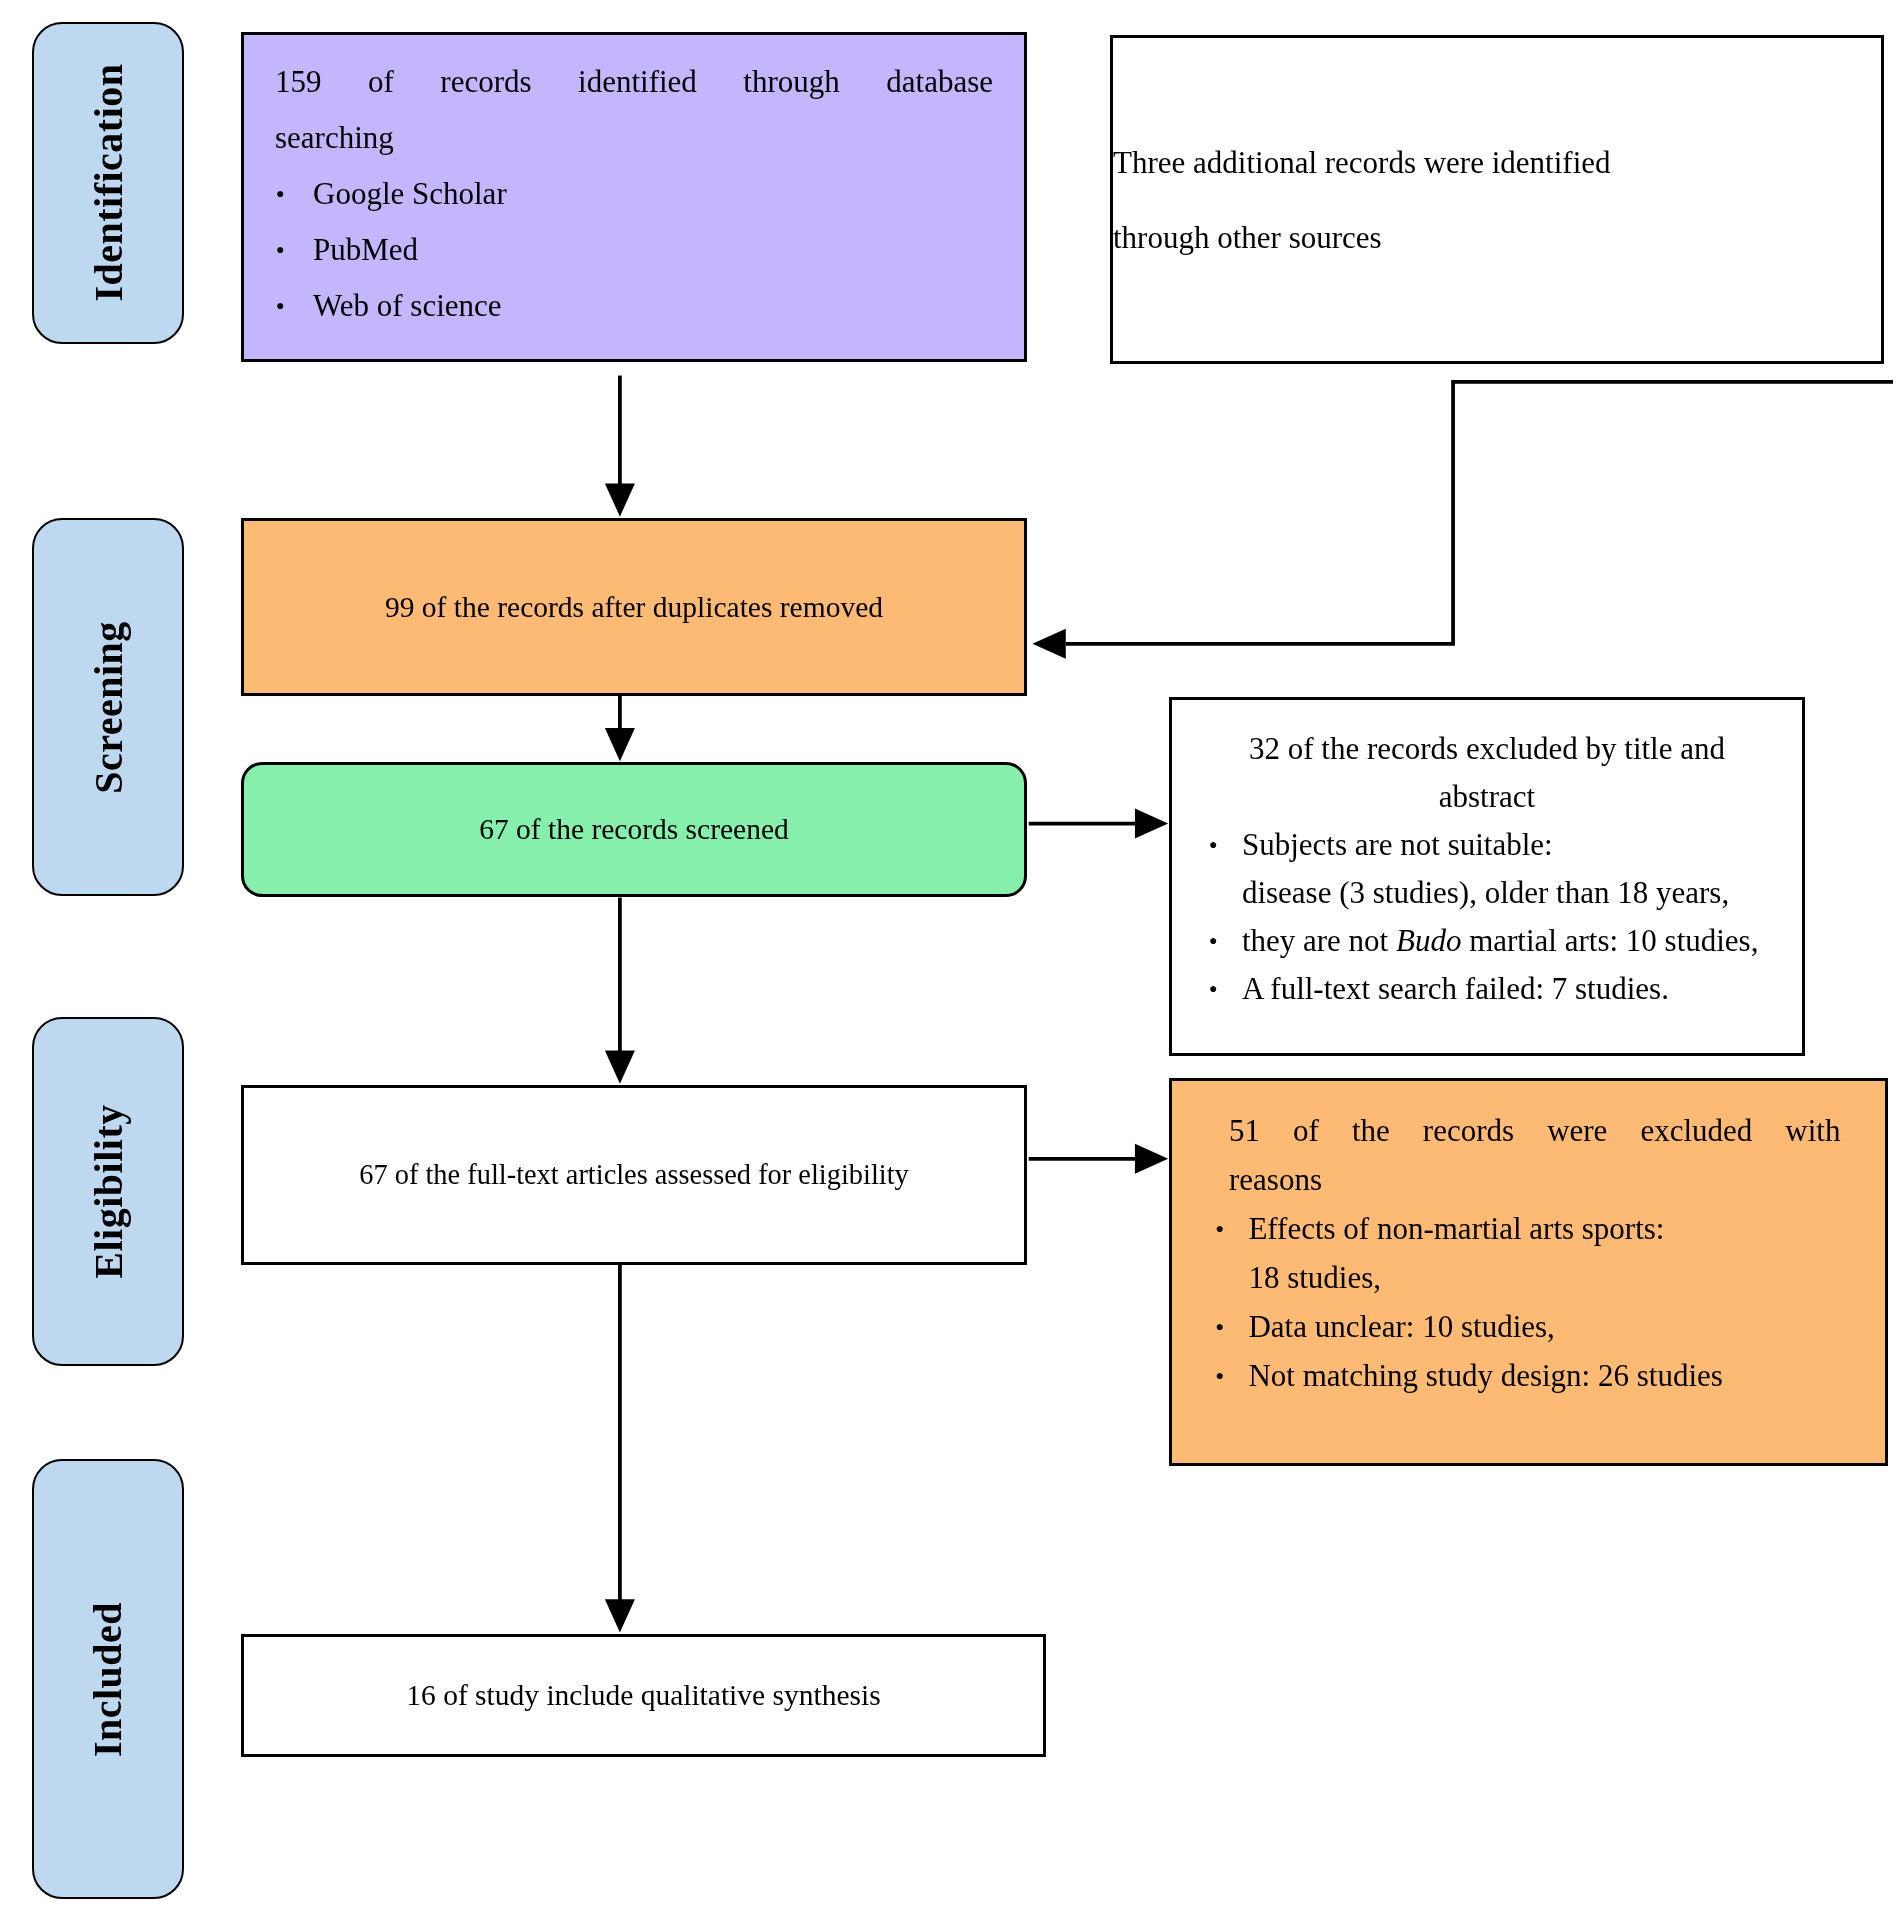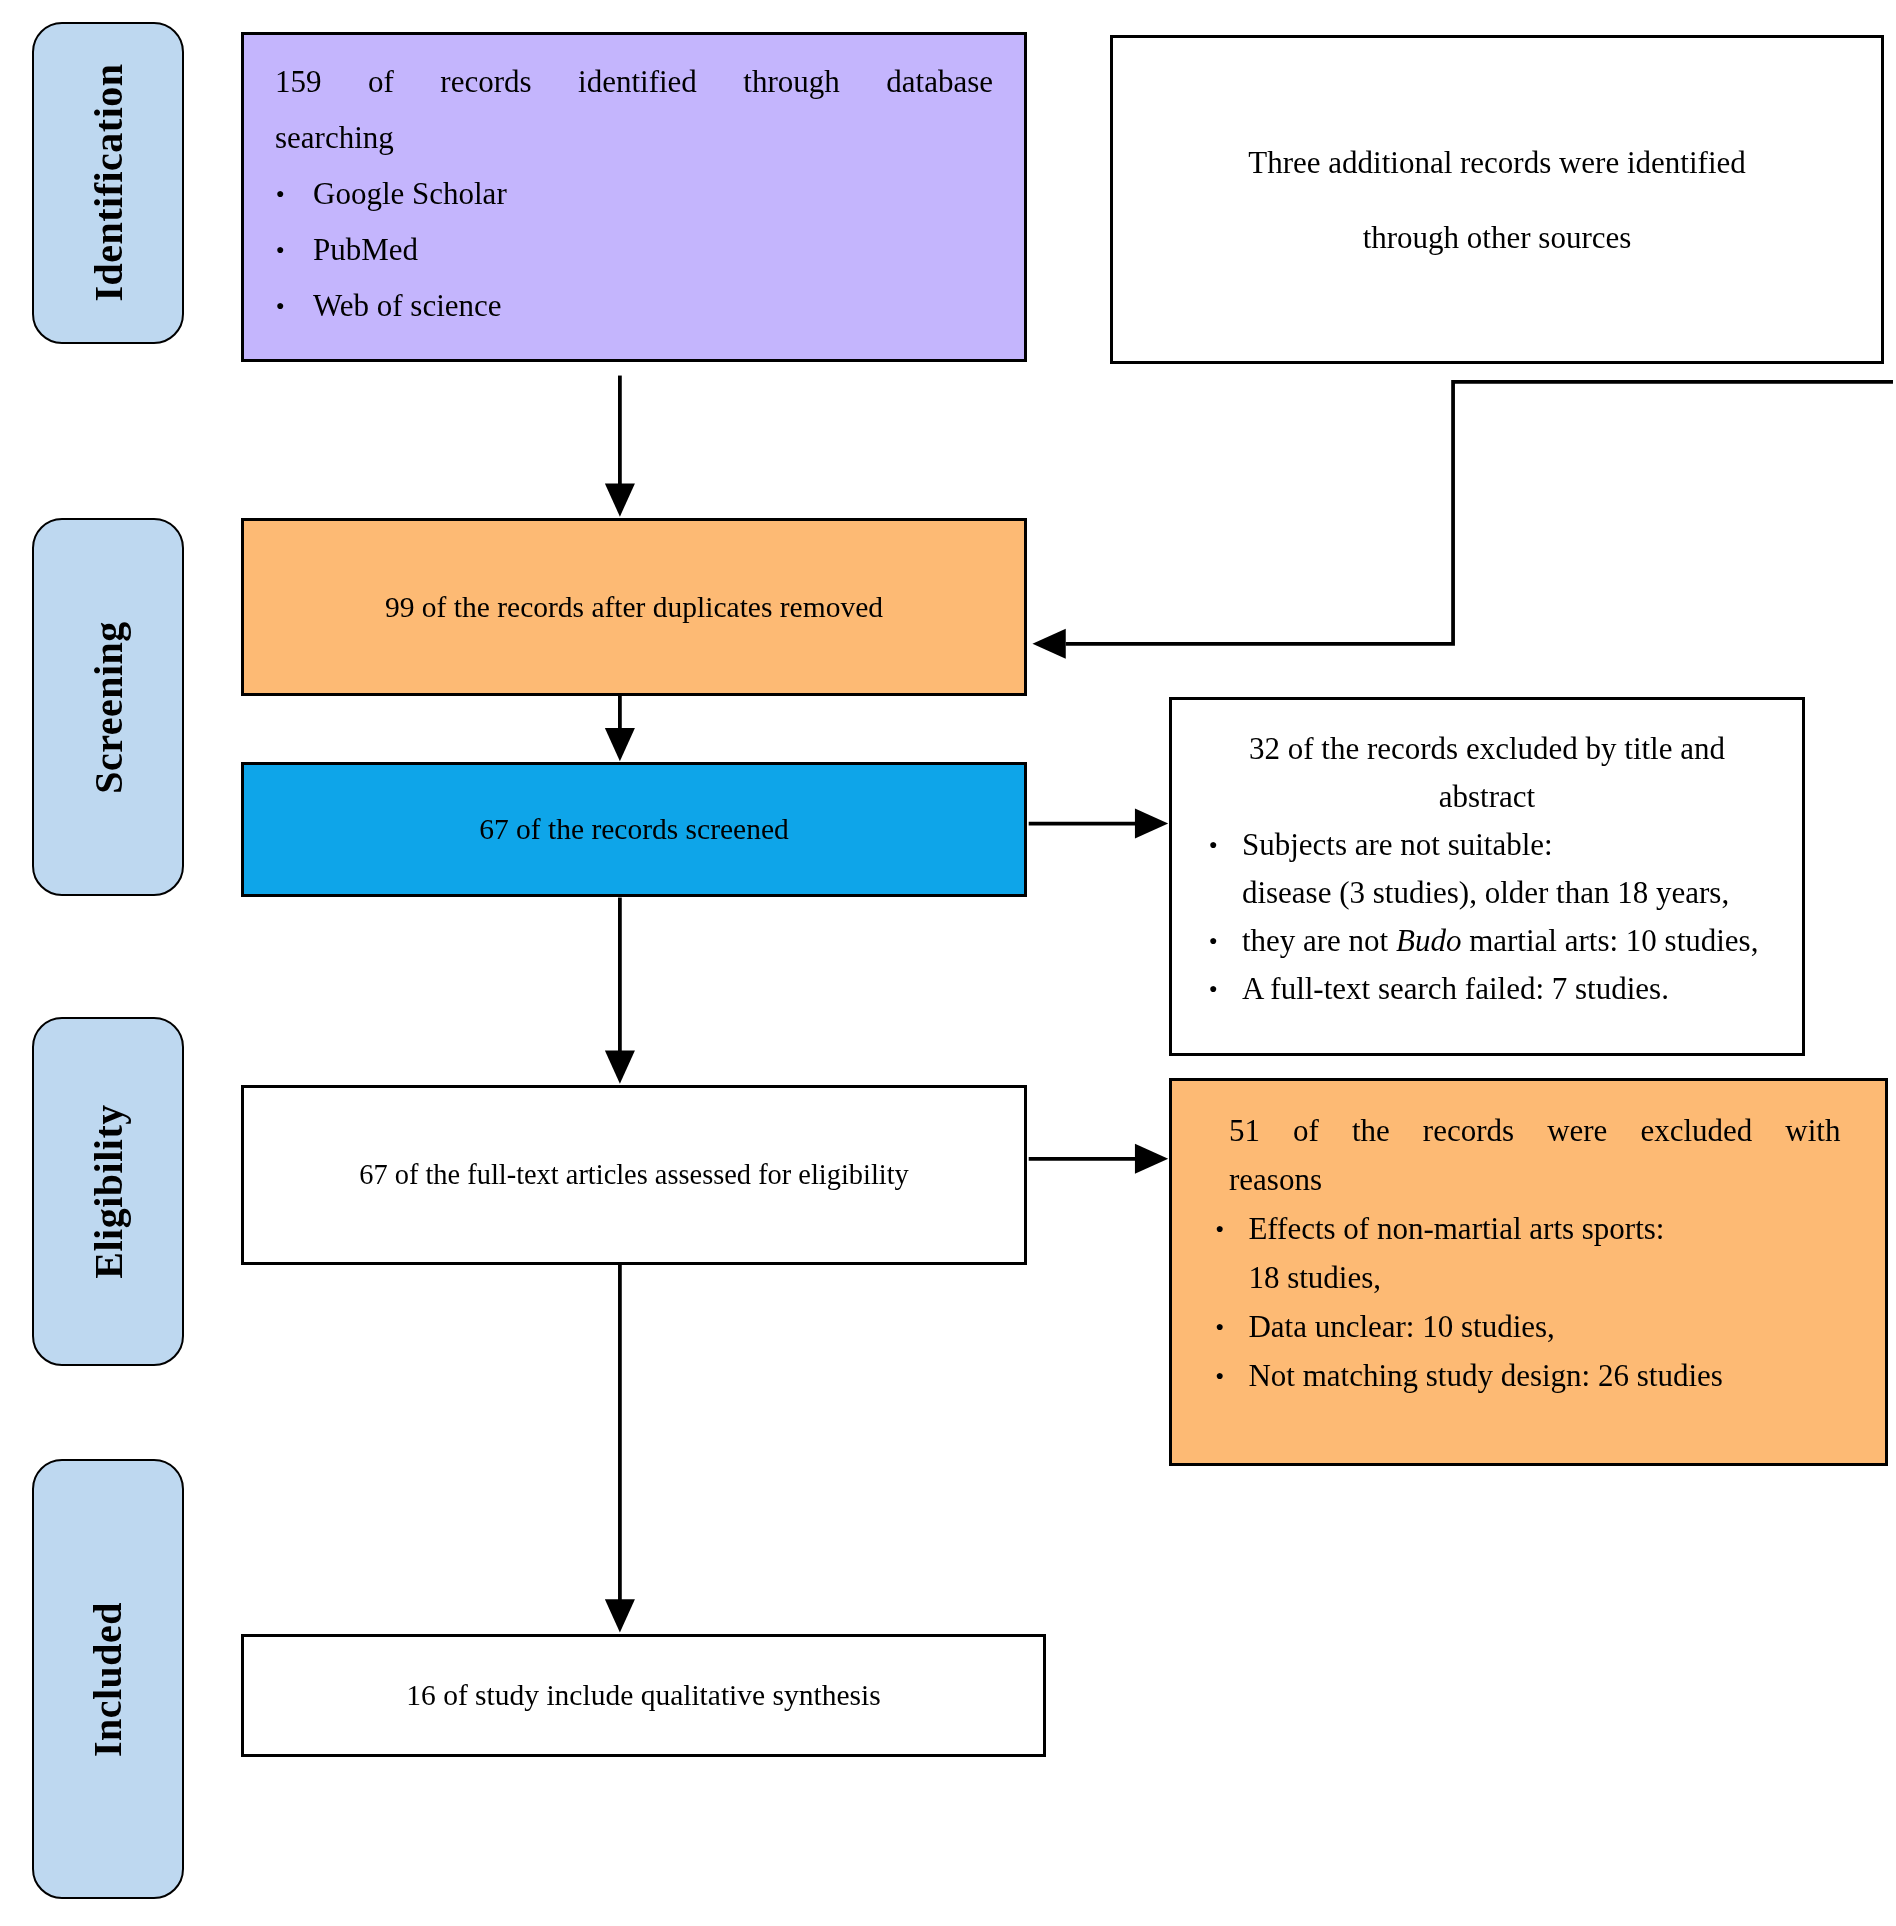--- a/index.html
+++ b/index.html
@@ -27,21 +27,21 @@
 
   
   .box {
     position:absolute; box-sizing:border-box; background:#fff;
     border:3.8px solid #000;
   }
   #box-identified { left:241px; top:32px;  width:786px; height:330px;
                     padding:19.3px 31px 0 31px; line-height:56px; }
   #box-other      { left:1110px; top:35px; width:774px; height:329px;
                     display:flex; flex-direction:column; justify-content:center;
-                    text-align:center; line-height:75px; }
+                    text-align:left; line-height:75px; }
   #box-duplicates { left:241px; top:518px; width:786px; height:178px; }
   #box-screened   { left:241px; top:762px; width:786px; height:135px; }
   #box-excl-title { left:1169px; top:697px; width:636px; height:359px;
                     padding:25px 29.5px 0 29.5px; line-height:48px; }
   #box-fulltext   { left:241px; top:1085px; width:786px; height:180px; }
   #box-excl-reasons { left:1169px; top:1078px; width:719px; height:388px;
                     padding:25px 29.5px 0 29.5px; line-height:49px; }
   #box-synthesis  { left:241px; top:1634px; width:805px; height:123px; }
 
   .center-box { display:flex; align-items:center; justify-content:center;
@@ -120,21 +120,21 @@
 
   <div class="box" id="box-other" style="background: rgb(255, 255, 255);">
     <div>Three additional records were identified</div>
     <div>through other sources</div>
   </div>
 
   <div class="box center-box" id="box-duplicates" style="background: #fdba74;">
     <span>99 of the records after duplicates removed</span>
   </div>
 
-  <div class="box center-box" id="box-screened" style="background: #0ea5e9;">
+  <div class="box center-box" id="box-screened" style="background: #86efac; border-radius: 21px;">
     <span>67 of the records screened</span>
   </div>
 
   <div class="box" id="box-excl-title" style="background: rgb(255, 255, 255);">
     <div class="t-center">32 of the records excluded by title and</div>
     <div class="t-center">abstract</div>
     <ul class="blist">
       <li>
         <span class="dot">●</span>
         <span>Subjects are not suitable:</span><br>

